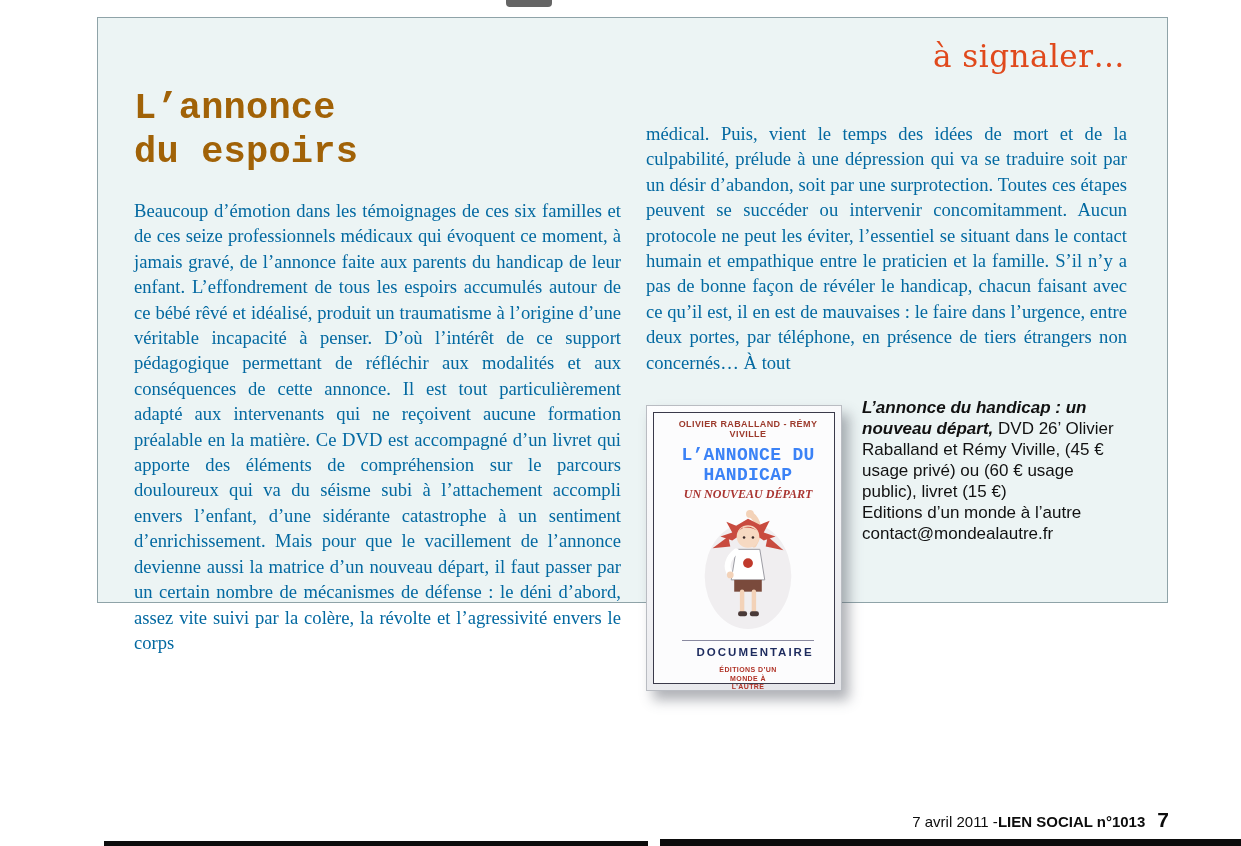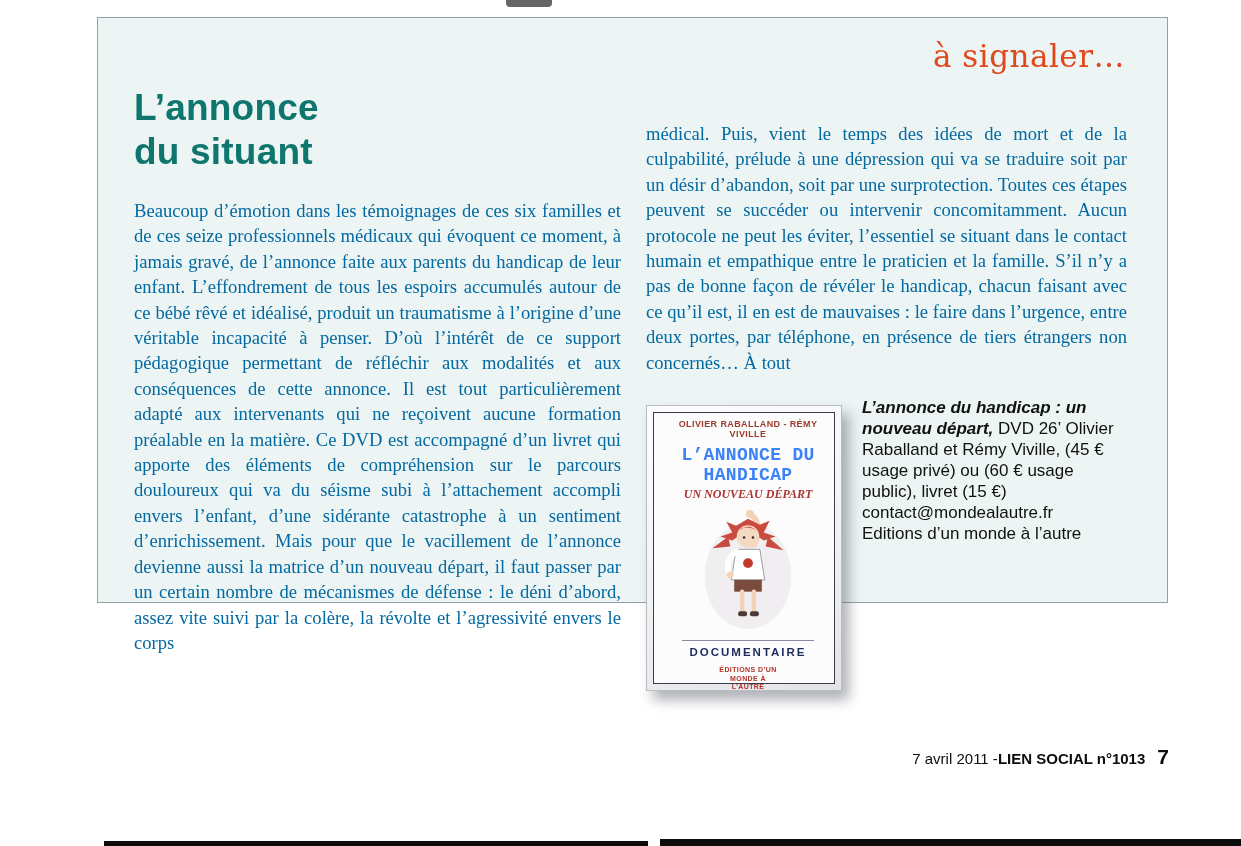--- a/index.html
+++ b/index.html
@@ -44,25 +44,25 @@
   .columns {
     display: flex;
     gap: 25px;
     padding: 68px 40px 0 36px;
     box-sizing: border-box;
   }
   .col-left { width: 487px; flex: none; }
   .col-right { flex: 1; min-width: 0; }
   .title {
     margin: 0 0 24px 0;
-    font-family: Liberation Sans, sans-serif;
+    font-family: Liberation Mono, monospace;
     font-weight: 700;
     font-size: 37px;
     line-height: 44px;
-    color: #0f766e;
+    color: #a16207;
     letter-spacing: .2px;
   }
   .body-text {
     margin: 0;
     font-size: 18.6px;
     line-height: 25.4px;
     text-align: justify;
     color: #0369a1;
   }
   .col-right .first { margin-top: 35px; margin-bottom: 2px; }
@@ -102,20 +102,21 @@
   .dvd-subtitle {
     font-family: "Liberation Serif", serif;
     font-style: italic; font-size: 12px; font-weight: 700; color: #a93430;
     margin-top: 2px;
   }
   .dvd-art { width: 150px; height: 128px; margin: 5px 0 3px 0; }
   .dvd-genre {
     font-size: 11.5px; font-weight: 700; color: #1d2b5e; letter-spacing: 2px;
     border-top: 1px solid #8a8aa0; padding-top: 5px; width: 80%;
     margin-top: 2px;
+    text-align: right;
   }
   .dvd-publisher {
     margin-top: 8px;
     width: 64px;
     font-size: 7px; line-height: 8.5px; font-weight: 700;
     color: #b03327; letter-spacing: .4px;
     text-align: center;
   }
   
   .caption {
@@ -123,21 +124,21 @@
     font-family: "Liberation Sans", sans-serif;
     font-size: 17px;
     line-height: 21px;
     color: #111;
   }
   .caption .cap-title { font-weight: 700; font-style: italic; }
   .caption .cap-line { }
   
   .footer {
     position: absolute;
-    top: 745px; right: 72px;
+    top: 808px; right: 72px;
     font-family: "Liberation Sans", sans-serif;
     font-size: 15px;
     color: #0d0d0d;
     display: flex;
     align-items: baseline;
   }
   .footer .mag { font-weight: 700; }
   .footer .pnum { font-weight: 700; font-size: 21px; margin-left: 12px; }
 </style>
 </head>
@@ -149,21 +150,21 @@
 
   <div class="content-box">
 
     <div class="section-label">à signaler…</div>
 
     <div class="columns">
 
       <div class="col-left">
         <h1 class="title">
           <span>L’annonce</span><br>
-          <span>du situant</span>
+          <span>du espoirs</span>
         </h1>
         <p class="body-text">Beaucoup d’émotion dans les témoignages de ces six familles et de ces seize professionnels médicaux qui évoquent ce moment, à jamais gravé, de l’annonce faite aux parents du handicap de leur enfant. L’effondrement de tous les espoirs accumulés autour de ce bébé rêvé et idéalisé, produit un traumatisme à l’origine d’une véritable incapacité à penser. D’où l’intérêt de ce support pédagogique permettant de réfléchir aux modalités et aux conséquences de cette annonce. Il est tout particulièrement adapté aux intervenants qui ne reçoivent aucune formation préalable en la matière. Ce DVD est accompagné d’un livret qui apporte des éléments de compréhension sur le parcours douloureux qui va du séisme subi à l’attachement accompli envers l’enfant, d’une sidérante catastrophe à un sentiment d’enrichissement. Mais pour que le vacillement de l’annonce devienne aussi la matrice d’un nouveau départ, il faut passer par un certain nombre de mécanismes de défense : le déni d’abord, assez vite suivi par la colère, la révolte et l’agressivité envers le corps</p>
       </div>
 
       <div class="col-right">
         <p class="body-text first">médical. Puis, vient le temps des idées de mort et de la culpabilité, prélude à une dépression qui va se traduire soit par un désir d’abandon, soit par une surprotection. Toutes ces étapes peuvent se succéder ou intervenir concomitamment. Aucun protocole ne peut les éviter, l’essentiel se situant dans le contact humain et empathique entre le praticien et la famille. S’il n’y a pas de bonne façon de révéler le handicap, chacun faisant avec ce qu’il est, il en est de mauvaises : le faire dans l’urgence, entre deux portes, par téléphone, en présence de tiers étrangers non concernés… À tout</p>
 
         <div class="wrap-block">
 
           <div class="dvd-cover">
@@ -203,22 +204,22 @@
                 </svg>
               </div>
               <div class="dvd-genre">DOCUMENTAIRE</div>
               <div class="dvd-publisher">ÉDITIONS D’UN MONDE À L’AUTRE</div>
             </div>
           </div>
 
 
           <div class="caption">
             <span class="cap-title">L’annonce du handicap : un nouveau départ,</span><span> DVD 26’ Olivier Raballand et Rémy Viville, (45 € usage privé) ou (60 € usage public), livret (15 €)</span>
+            <div class="cap-line">Editions d’un monde à l’autre</div>
             <div class="cap-line">contact@mondealautre.fr</div>
-            <div class="cap-line">Editions d’un monde à l’autre</div>
           </div>
 
         </div>
       </div>
 
     </div>
   </div>
 
   <div class="footer">
     <span>7 avril 2011 - </span>

